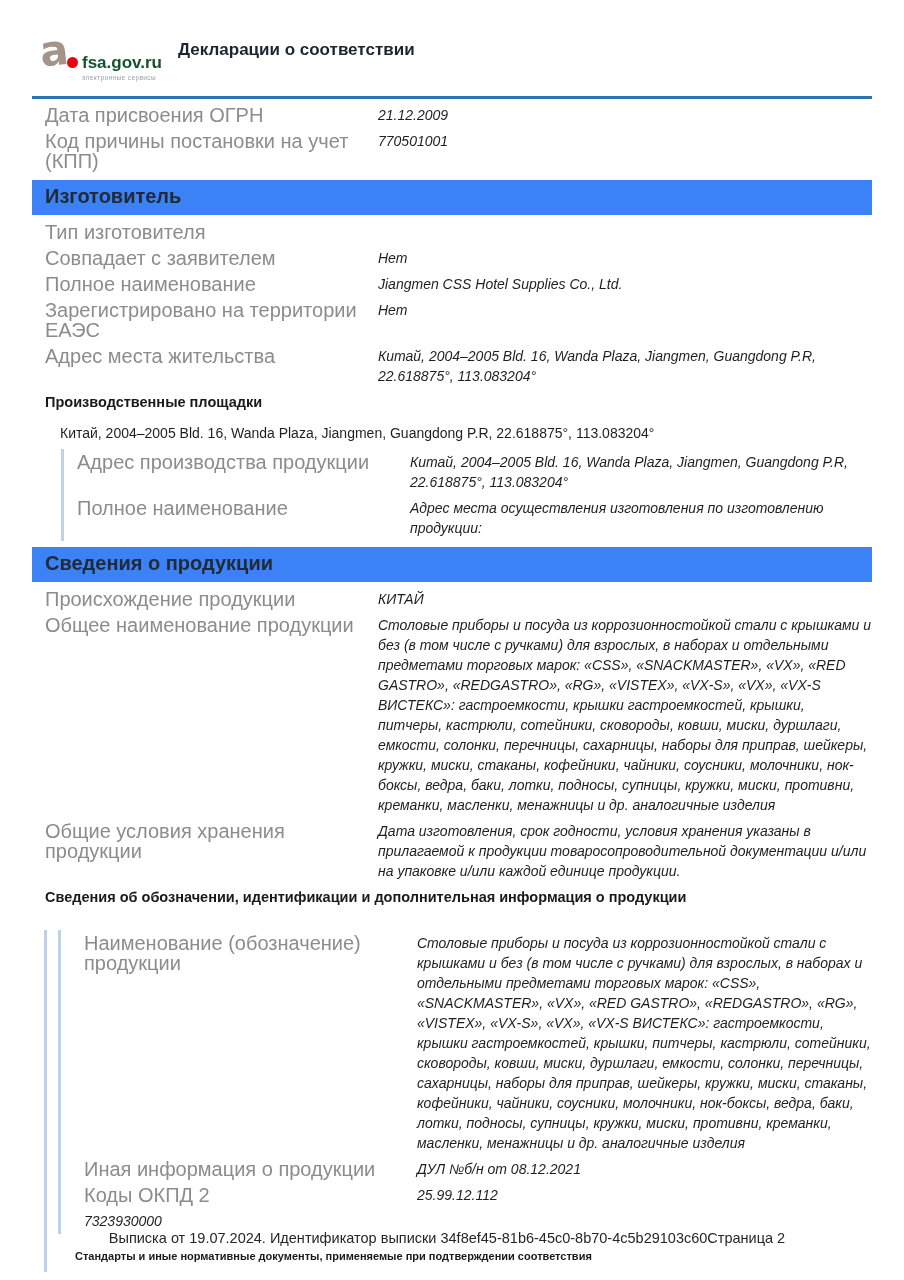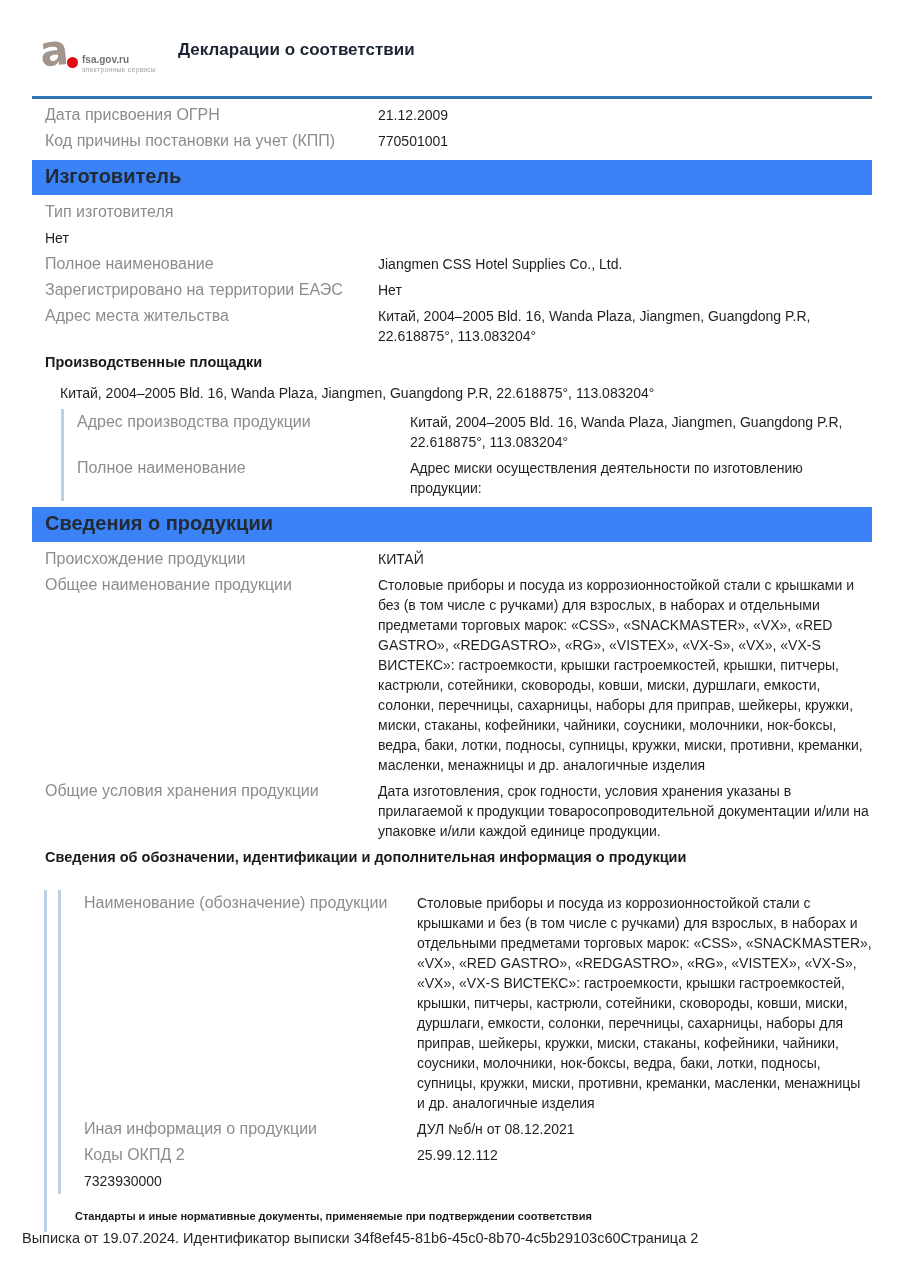--- a/index.html
+++ b/index.html
@@ -13,30 +13,30 @@
   
   .doc-header { display:flex; align-items:flex-start; padding:36px 0 0 8px; height:46px; }
   .logo { position:relative; width:100px; height:44px; }
   .logo-a {
     position:absolute; left:0; top:-6px;
     font-family:"DejaVu Sans",sans-serif; font-weight:bold; font-size:42px;
     color:#a3958a; line-height:1; transform:rotate(-6deg); display:block;
   }
   .logo-dot { position:absolute; left:27px; top:21px; width:11px; height:11px; border-radius:50%; background:#e30613; }
   .logo-text { position:absolute; left:42px; top:18px; white-space:nowrap; }
-  .brand { color:#737373; font-weight:bold; font-size:10px; line-height:1.1; }
+  .brand { color:#14532d; font-weight:bold; font-size:17px; line-height:1.1; }
   .tagline { color:#9aa0a6; font-size:6.5px; letter-spacing:0.4px; margin-top:1px; }
   .title { margin:4px 0 0 38px; font-size:17px; font-weight:bold; color:#1b2433; }
 
   .rule { border-top:3px solid #2e74b5; margin-top:14px; }
 
   
   .row { display:grid; grid-template-columns:333px 1fr; padding:3px 0 3px 13px; }
-  .row .label { color:#8c8c8c; font-size:16px; line-height:20px; padding-right:10px; }
-  .row .value { color:#1f1f1f; font-size:14px; line-height:20px; }
+  .row .label { color:#8c8c8c; font-size:20px; line-height:20px; padding-right:10px; }
+  .row .value { color:#1f1f1f; font-size:14px; line-height:20px;font-style:italic; }
   .rows-top { margin-top:3px; }
 
   
   .section-h {
     background:#3b82f6; color:#222a35; font-weight:bold; font-size:20px;
     padding:5px 13px 7px; margin:6px 0 4px;
   }
   
   .sub-h { font-weight:bold; color:#1a1a1a; font-size:14.5px; line-height:20px; padding:3px 0 3px 13px; }
 
@@ -44,21 +44,21 @@
 
   .indent { border-left:3px solid #bcd2e8; margin-left:29px; margin-top:2px; margin-bottom:4px; }
   .outer-indent { border-left:3px solid #bcd2e8; margin-left:12px; margin-top:20px; }
   .inner-indent { border-left:3px solid #bcd2e8; margin-left:11px; padding-left:10px; }
   .inner-indent .row { padding-left:13px; }
   .standards-h { font-weight:bold; color:#1a1a1a; font-size:11px; line-height:20px; padding:12px 0 6px 28px; }
 
   
   .footer {
     position:absolute; left:22px; right:32px; top:1230px;
-    display:flex; justify-content:flex-start;
+    display:flex; justify-content:center;
     font-size:14.5px; color:#262626;
   }
 </style>
 </head>
 <body>
 
 <div class="page">
   <div class="content">
 
     <header class="doc-header">
@@ -85,20 +85,21 @@
         <div class="value">770501001</div>
       </div>
     </div>
 
     <div class="section-h">Изготовитель</div>
 
     <div class="row">
       <div class="label">Тип изготовителя</div>
     </div>
     <div class="row">
+      <div class="label">Совпадает с заявителем</div>
       <div class="value">Нет</div>
     </div>
     <div class="row">
       <div class="label">Полное наименование</div>
       <div class="value">Jiangmen CSS Hotel Supplies Co., Ltd.</div>
     </div>
 
 
     <div class="row">
       <div class="label">Зарегистрировано на территории ЕАЭС</div>
@@ -113,21 +114,21 @@
 
     <div class="site-line">Китай, 2004–2005 Bld. 16, Wanda Plaza, Jiangmen, Guangdong P.R, 22.618875°, 113.083204°</div>
 
     <div class="indent">
       <div class="row">
         <div class="label">Адрес производства продукции</div>
         <div class="value">Китай, 2004–2005 Bld. 16, Wanda Plaza, Jiangmen, Guangdong P.R, 22.618875°, 113.083204°</div>
       </div>
       <div class="row">
         <div class="label">Полное наименование</div>
-        <div class="value">Адрес миски осуществления деятельности по изготовлению продукции:</div>
+        <div class="value">Адрес места осуществления изготовления по изготовлению продукции:</div>
       </div>
     </div>
 
     <div class="section-h">Сведения о продукции</div>
 
     <div class="row">
       <div class="label">Происхождение продукции</div>
       <div class="value">КИТАЙ</div>
     </div>
     <div class="row">

